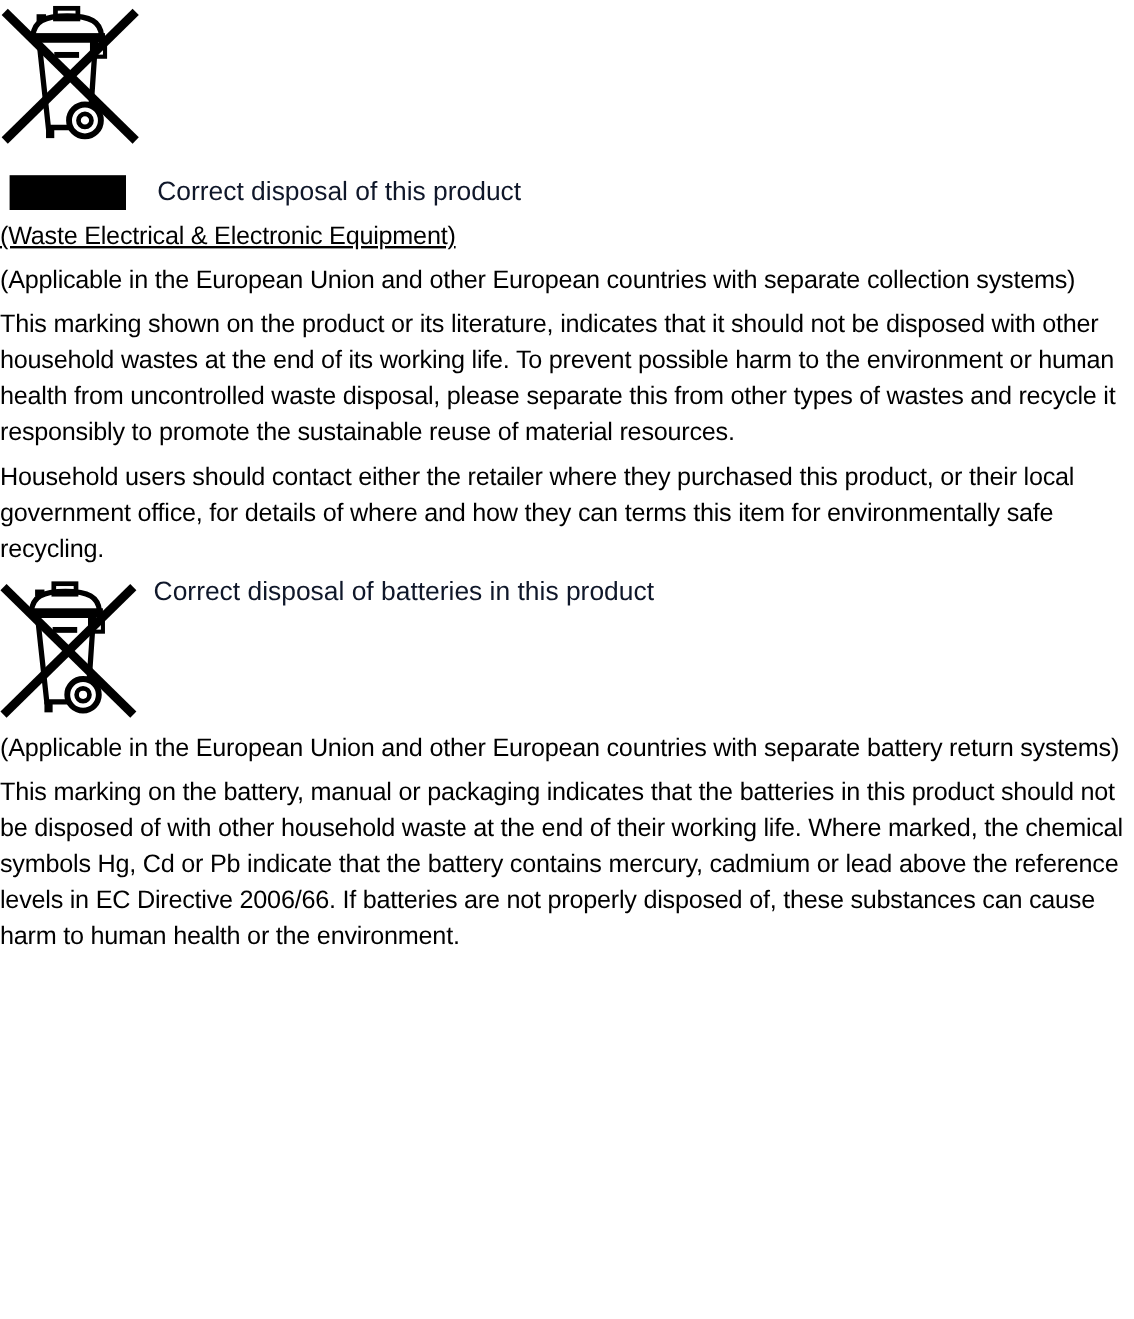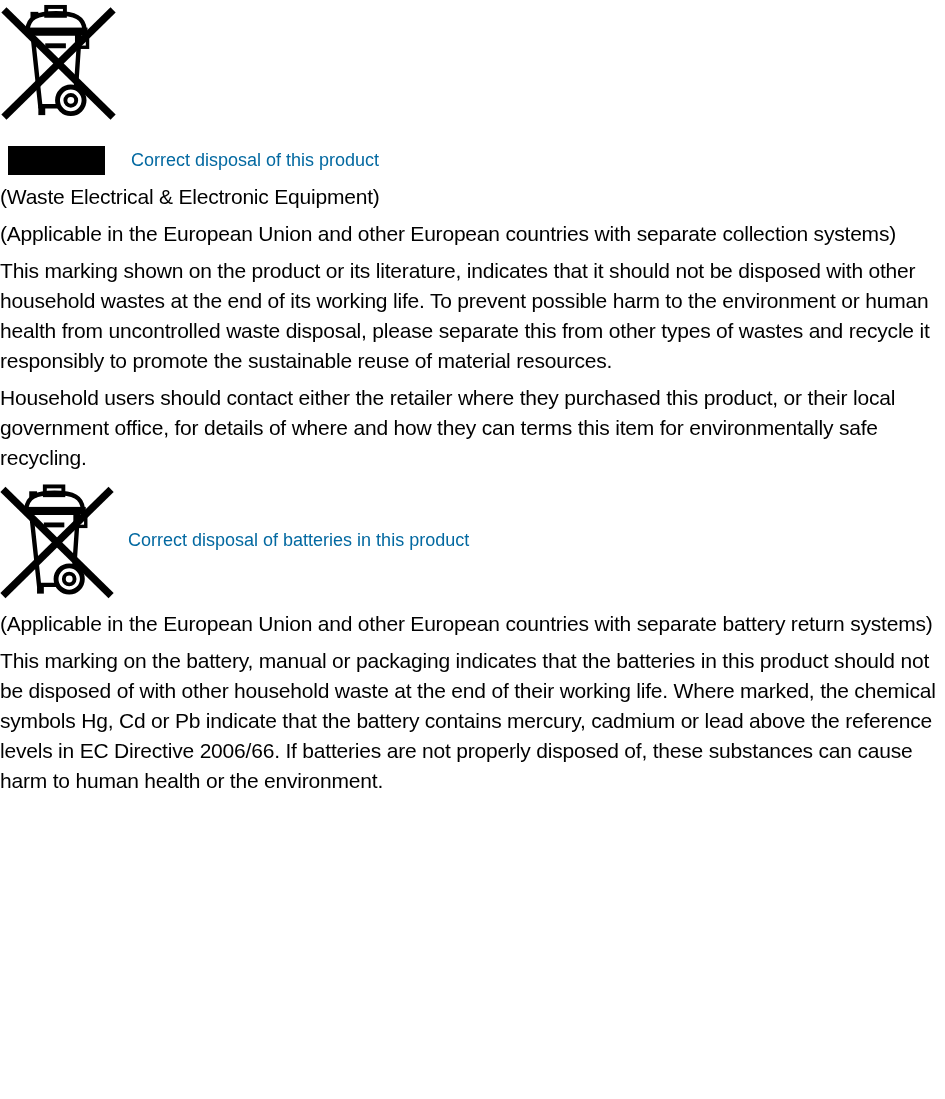--- a/index.html
+++ b/index.html
@@ -35,43 +35,44 @@
   }
   .black-bar {
     display: inline-block;
     width: 97px;
     height: 29px;
     background: #000000;
     margin-left: 8px;
     flex: 0 0 auto;
   }
   .section-heading {
-    font-size: 18px;
+    font-size: 22px;
     line-height: 26px;
     font-weight: 400;
-    color: #0369a1;
+    color: #0f172a;
     margin: 0 0 0 26px;
     white-space: nowrap;
   }
   .battery-head {
     display: flex;
-    align-items: center;
+    align-items: flex-start;
     margin-top: 7px;
   }
   .battery-head .section-heading {
     margin: 0 0 2px 13px;
   }
   p.doc-text {
     font-size: 21px;
     line-height: 30px;
     margin: 7px 0 0 0;
     letter-spacing: -0.2px;
   }
   p.first-after-head {
     margin-top: 7px;
+    text-decoration: underline;
   }
 </style>
 </head>
 <body>
 
 <svg width="0" height="0" style="position:absolute" aria-hidden="true">
   <defs>
     <symbol id="crossed-bin" viewBox="0 0 118 120">
       <g stroke="#000000" fill="none">
 

